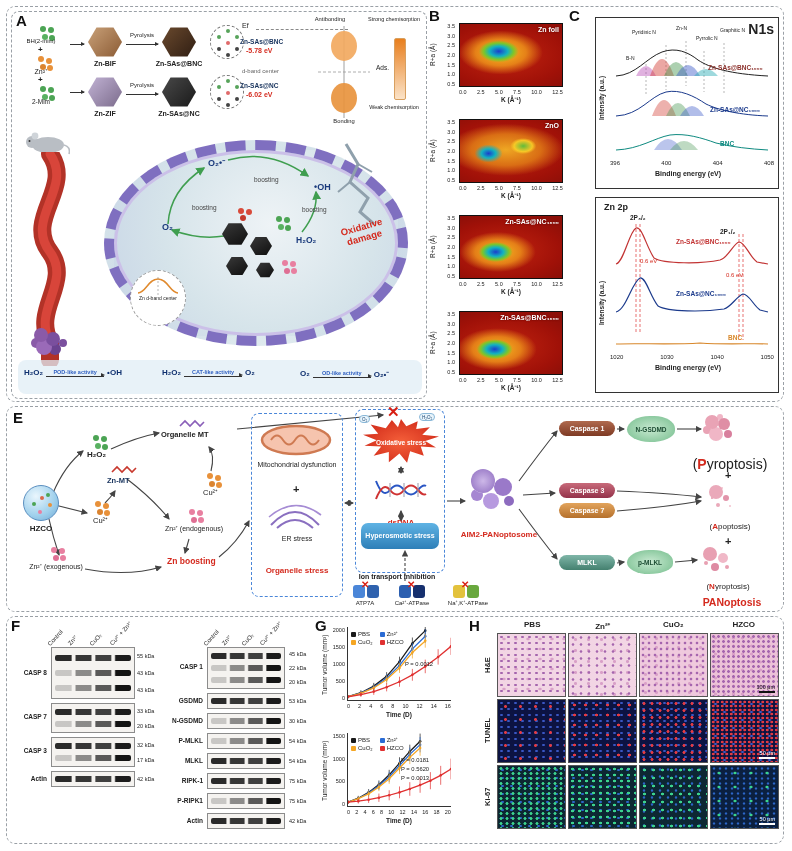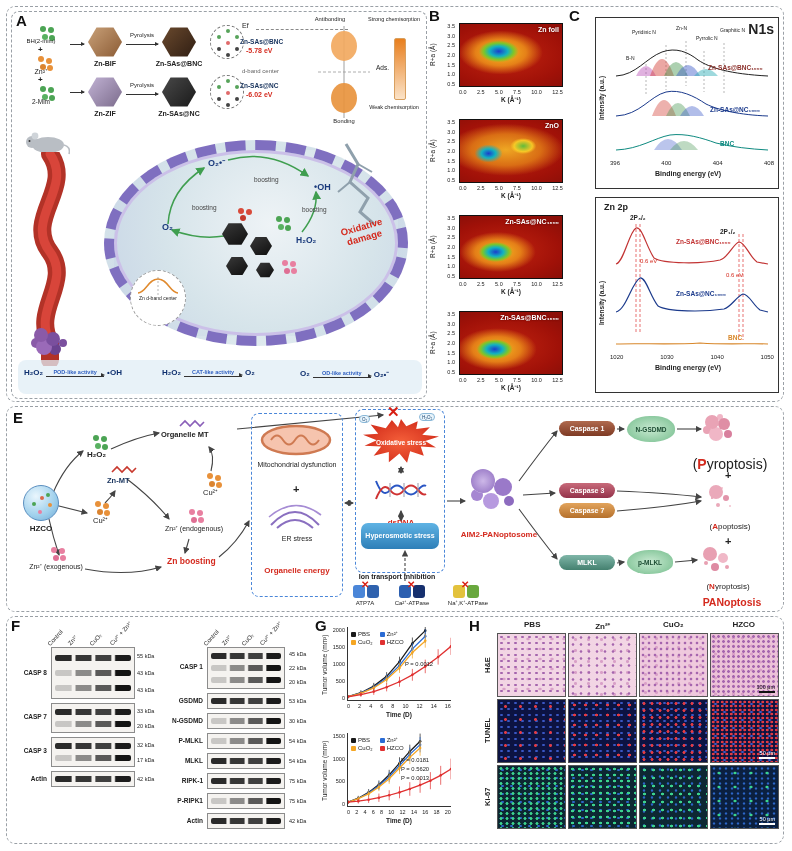--- a/index.html
+++ b/index.html
@@ -482,21 +482,21 @@
     <path d="M12,17 q6,-9 12,0 q6,9 12,0 q6,-9 12,0 q6,9 12,0" stroke="#cf7a52" stroke-width="2" fill="none"></path>
   </svg>
   <span class="t ctr" style="left:248px;top:54px;width:84px;font-size:7px">Mitochondrial dysfunction</span>
   <span class="t bold" style="left:286px;top:76px;font-size:11px">+</span>
   <svg class="abs" style="left:258px;top:94px" width="60" height="30" viewBox="0 0 60 30">
     <path d="M6,24 q24,-26 48,0" stroke="#8a6fc0" stroke-width="2" fill="none"></path>
     <path d="M12,27 q18,-16 36,0" stroke="#8a6fc0" stroke-width="2" fill="none"></path>
     <path d="M4,16 q26,-22 52,-2" stroke="#a68cd4" stroke-width="1.6" fill="none"></path>
   </svg>
   <span class="t ctr" style="left:264px;top:128px;width:52px;font-size:7px">ER stress</span>
-  <span class="t ctr bold red" style="left:246px;top:160px;width:88px;font-size:8px">Organelle energy</span>
+  <span class="t ctr bold red" style="left:246px;top:160px;width:88px;font-size:8px">Organelle stress</span>
 
   <div class="ebox" style="left:348px;top:2px;width:90px;height:164px"></div>
   <span class="xs" style="left:380px;top:-4px;font-size:15px">✕</span>
   <div class="star" style="left:356px;top:12px;width:76px;height:46px">
         <span style="width:56px">Oxidative stress</span>
       </div>
   <span class="bub" style="left:352px;top:8px">O₂</span>
   <span class="bub" style="left:412px;top:6px">H₂O₂</span>
   <svg class="abs" style="left:366px;top:66px" width="56" height="34" viewBox="0 0 56 34">
     <path d="M3,8 Q10,26 17,17 Q24,8 31,17 Q38,26 45,17 Q50,11 53,13" stroke="#2a56c4" stroke-width="2" fill="none"></path>

